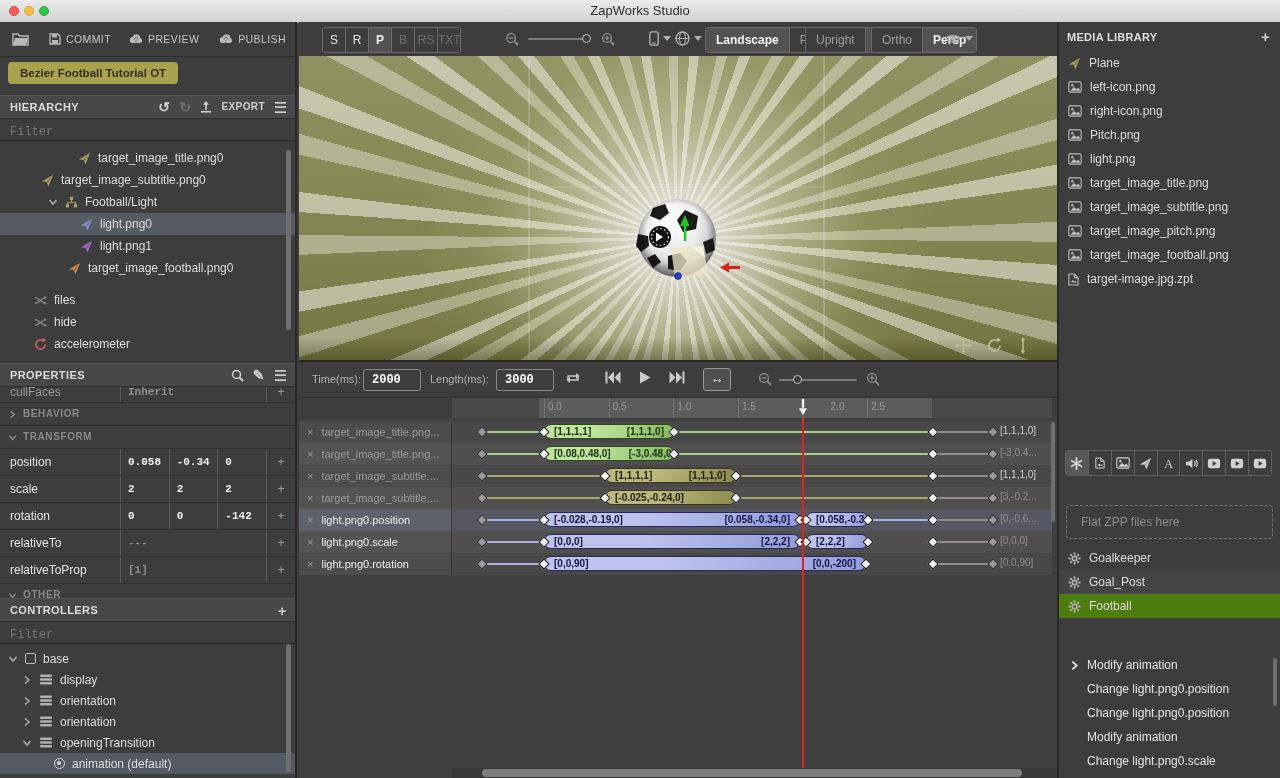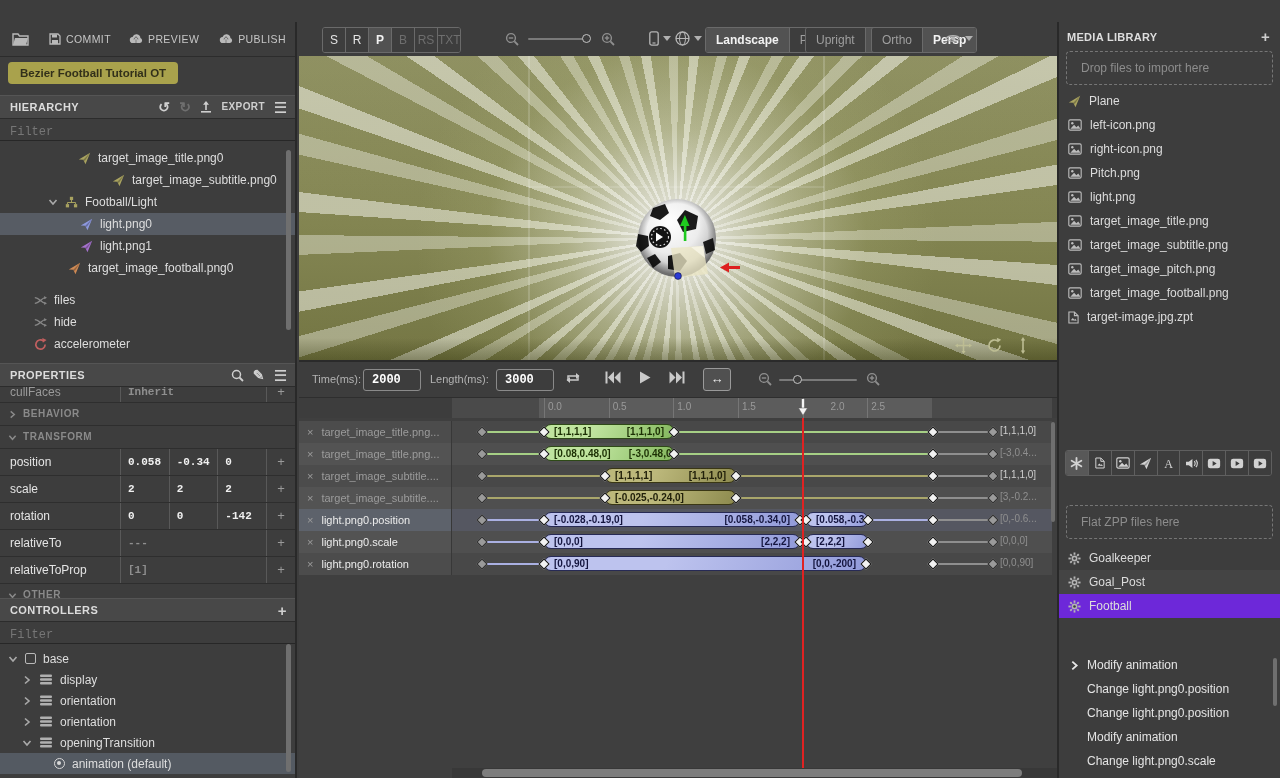--- a/index.html
+++ b/index.html
@@ -158,20 +158,26 @@
   .fcell:last-child{border-right:none;}
   .fcell.on{background:#585858;}
   .urow{height:24px;display:flex;align-items:center;gap:7px;padding-left:10px;
     font-size:12px;color:#e4e4e4;}
 </style>
 </head>
 <body>
 
 <div class="app">
 
+  <div class="titlebar">
+    <span class="tl r"></span>
+    <span class="tl y"></span>
+    <span class="tl g"></span>
+    <div class="wtitle">ZapWorks Studio</div>
+  </div>
 
   <div class="leftpanel">
     <div class="ltoolbar">
       <span class="icn" style="width:17px;height:14px;margin-left:12px">
           <svg viewBox="0 0 17 14">
             <path d="M1 2h5l1.5 2H16v9H1z" fill="none" stroke="#b9b9b9" stroke-width="1.4"></path>
             <path d="M3 6h13l-2 7H1z" fill="#b9b9b9"></path>
           </svg>
         </span>
       <span class="ltbtn" style="margin-left:20px">
@@ -236,21 +242,21 @@
       <div id="hierarchy-tree" style="padding-top:6px">
           <div class="hrow" style="padding-left: 78px;">
             <span class="icn" style="width: 13px; height: 13px;">
               <svg viewBox="0 0 16 16">
                 <path d="M1 9.2 15 1 9.2 15 6.6 9.6Z" fill="#a9a360"></path>
                 <path d="M6.6 9.6 15 1 8.4 11.2Z" fill="rgba(0,0,0,.28)"></path>
               </svg>
             </span>
             <span>target_image_title.png0</span>
           </div>
-          <div class="hrow" style="padding-left: 112px;">
+          <div class="hrow" style="padding-left: 41px;">
             <span class="icn" style="width: 13px; height: 13px;">
               <svg viewBox="0 0 16 16">
                 <path d="M1 9.2 15 1 9.2 15 6.6 9.6Z" fill="#a9a360"></path>
                 <path d="M6.6 9.6 15 1 8.4 11.2Z" fill="rgba(0,0,0,.28)"></path>
               </svg>
             </span>
             <span>target_image_subtitle.png0</span>
           </div>
           <div class="hrow" style="padding-left: 48px;">
             <span class="icn" style="width: 10px; height: 10px;">
@@ -884,21 +890,20 @@
     <div class="hscrolltrack">
       <div class="hthumb" style="left:30px;width:540px"></div>
     </div>
   </div>
 
   <div class="rightpanel">
     <div class="rhead" style="margin-top:5px">
       <span>MEDIA LIBRARY</span>
       <span class="glyphbtn abs" style="right:10px;top:2px;font-size:15px">+</span>
     </div>
-    <div class="dropzone">Drop files to import here</div>
     <div id="media-list" style="margin-top:4px">
         <div class="mrow">
           <span class="icn" style="width: 13px; height: 13px;">
             <svg viewBox="0 0 16 16">
               <path d="M1 9.2 15 1 9.2 15 6.6 9.6Z" fill="#a9a360"></path>
               <path d="M6.6 9.6 15 1 8.4 11.2Z" fill="rgba(0,0,0,.28)"></path>
             </svg>
           </span>
           <span>Plane</span>
         </div>
@@ -1110,21 +1115,21 @@
                   <line x1="9.8" y1="9.8" x2="11.6" y2="11.6"></line>
                   <line x1="11.6" y1="2.4" x2="9.8" y2="4.2"></line>
                   <line x1="2.4" y1="11.6" x2="4.2" y2="9.8"></line>
                 </g>
               </g>
               <circle cx="7" cy="7" r="1.4" fill="#3d3d3d"></circle>
             </svg>
           </span>
           <span>Goal_Post</span>
         </div>
-        <div class="mrow" style="background: #6d28d9;">
+        <div class="mrow" style="background: #4d7c0f;">
           <span class="icn" style="width: 13px; height: 13px;">
             <svg viewBox="0 0 14 14">
               <g fill="#b5b5b5">
                 <circle cx="7" cy="7" r="3.2"></circle>
                 <g stroke="#b5b5b5" stroke-width="2">
                   <line x1="7" y1="0.5" x2="7" y2="3"></line>
                   <line x1="7" y1="11" x2="7" y2="13.5"></line>
                   <line x1="0.5" y1="7" x2="3" y2="7"></line>
                   <line x1="11" y1="7" x2="13.5" y2="7"></line>
                   <line x1="2.4" y1="2.4" x2="4.2" y2="4.2"></line>

